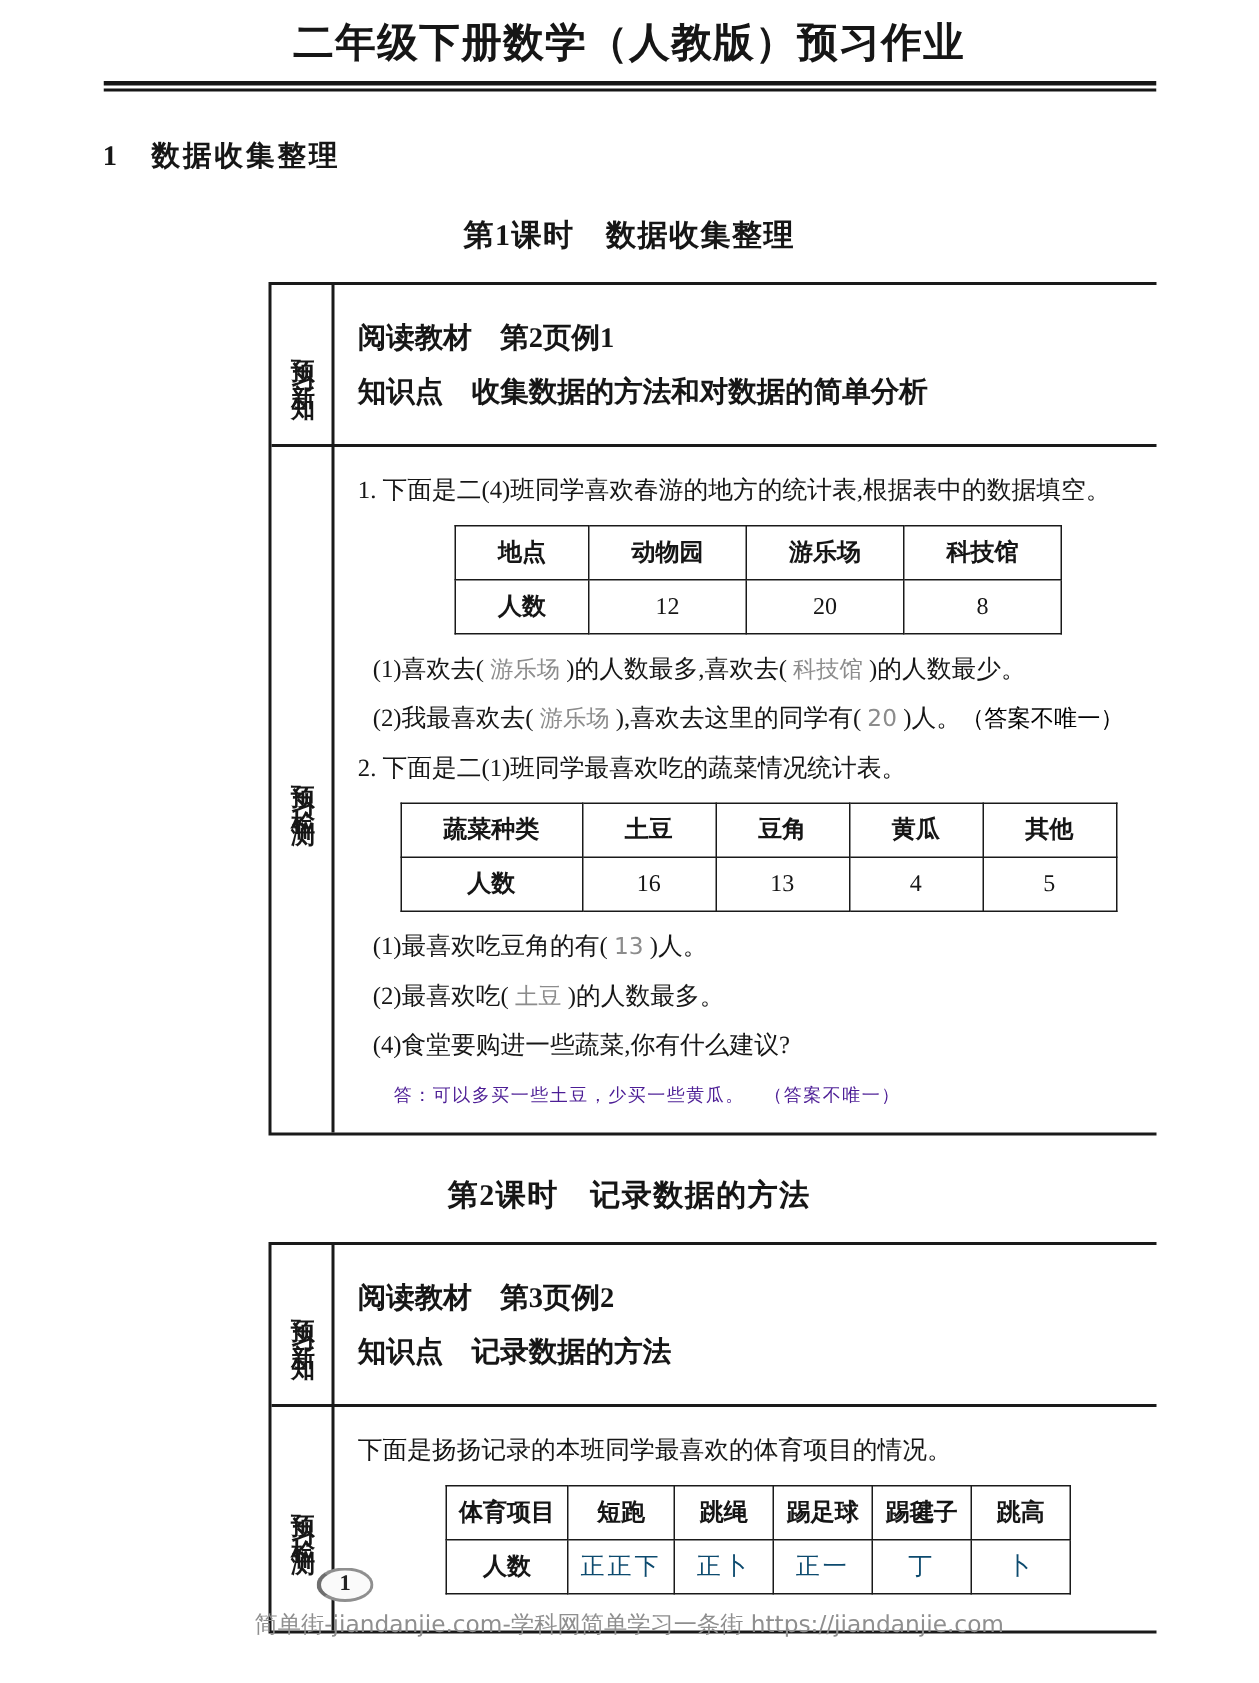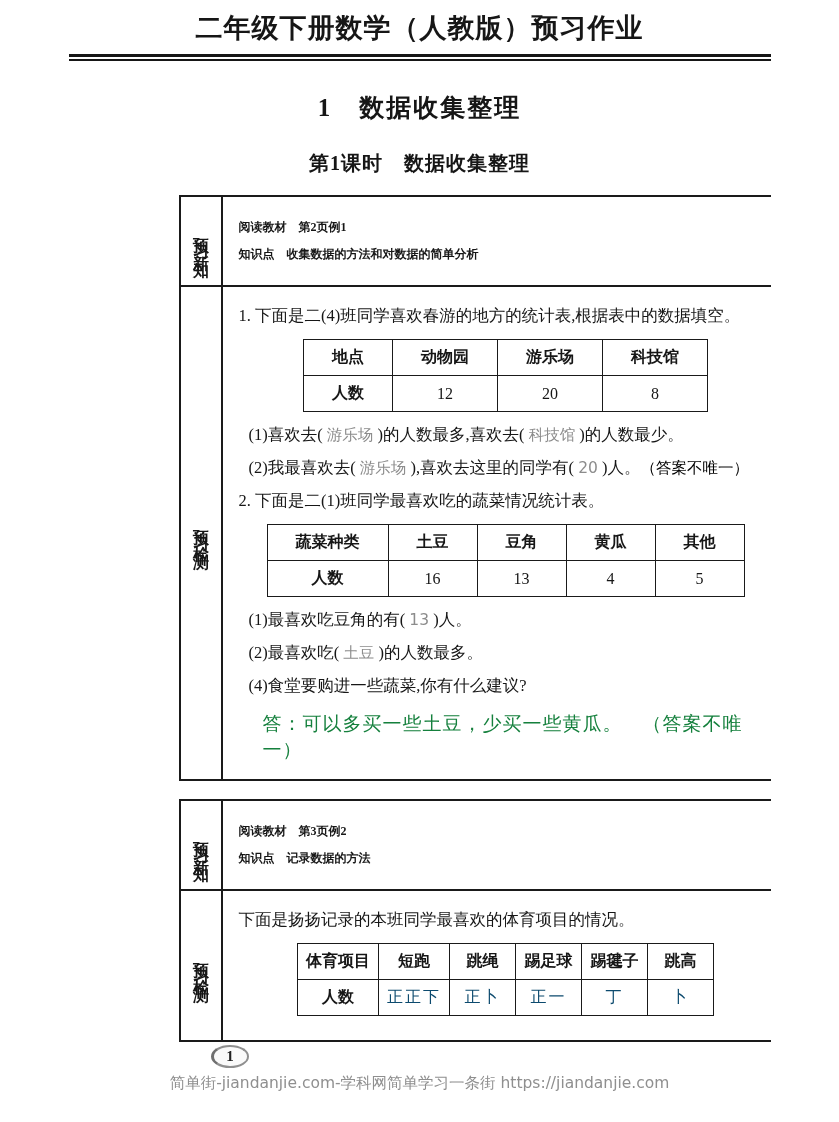--- a/index.html
+++ b/index.html
@@ -6,41 +6,41 @@
   html,body { background:#ffffff; }
   .page {
     width:702px; height:1122px; margin:0 auto; position:relative;
     background:#ffffff; color:#161616; overflow:hidden;
     font-family:"Liberation Serif","DejaVu Serif",serif;
   }
   
   .header-title { text-align:center; font-size:27px; font-weight:700; padding-top:10px; letter-spacing:1px; }
   .double-rule { margin-top:8px; height:7px; border-top:3px solid #161616; border-bottom:2px solid #161616; }
 
-  .chapter-title { text-align:center; font-size:25px; font-weight:700; margin-top:30px; letter-spacing:2px; }
+  .chapter-title { text-align:left; font-size:19px; font-weight:700; margin-top:30px; letter-spacing:2px; }
   .lesson-title  { text-align:center; font-size:20px; font-weight:700; margin-top:26px; letter-spacing:1px; }
 
   
   .box { width:614px; margin:18px 0 0 110px; border:2px solid #1a1a1a; }
   .box-row { display:flex; align-items:stretch; }
   .box-row + .box-row { border-top:2px solid #1a1a1a; }
   .side-label {
     flex:0 0 42px; width:42px; border-right:2px solid #1a1a1a;
     display:flex; align-items:center; justify-content:center;
     writing-mode:vertical-lr; text-orientation:upright;
     font-weight:700; font-size:16px; letter-spacing:8px; padding:12px 0;
   }
   .box-content { flex:1; padding:14px 18px 12px 16px; }
 
-  .bold-line { font-weight:700; font-size:12px; margin:8px 0 10px; }
+  .bold-line { font-weight:700; font-size:19px; margin:8px 0 10px; }
   .q   { font-size:16.5px; margin:4px 0 8px; }
   .sub { font-size:16.5px; margin:11px 0 11px 10px; }
   .hand { color:#8c8c8c; font-family:"DejaVu Sans","Liberation Sans",sans-serif; font-size:15.5px; }
   .note { color:#000000; font-size:15.5px; }
-  .answer-line { color:#15803d; font-family:"DejaVu Sans","Liberation Sans",sans-serif; font-size:19px; margin:14px 0 4px 24px; letter-spacing:1px; }
+  .answer-line { color:#4c1d95; font-family:"DejaVu Sans","Liberation Sans",sans-serif; font-size:12px; margin:14px 0 4px 24px; letter-spacing:1px; }
 
   table.data-table { border-collapse:collapse; margin:12px auto 12px; }
   table.data-table td {
     border:1.5px solid #1a1a1a; text-align:center; vertical-align:middle;
     font-size:16px; padding:7px 28px; min-width:82px; height:33px;
   }
   table.data-table td.hd { font-weight:700; }
   table.t3 td { min-width:66px; padding:7px 8px; }
   .tally { color:#0c4a6e; font-family:Liberation Sans, sans-serif; font-size:14px; letter-spacing:2px; }
 
@@ -136,20 +136,21 @@
           <span>(2)最喜欢吃( </span><span class="hand">土豆</span><span> )的人数最多。</span>
         </p>
 
         <p class="sub">(4)食堂要购进一些蔬菜,你有什么建议?</p>
 
         <p class="answer-line">答：可以多买一些土豆，少买一些黄瓜。　（答案不唯一）</p>
       </div>
     </div>
   </section>
 
+  <h3 class="lesson-title">第2课时　记录数据的方法</h3>
 
   <section class="box">
     <div class="box-row">
       <div class="side-label">预习新知</div>
       <div class="box-content">
         <p class="bold-line">阅读教材　第3页例2</p>
         <p class="bold-line">知识点　记录数据的方法</p>
       </div>
     </div>
     <div class="box-row">

